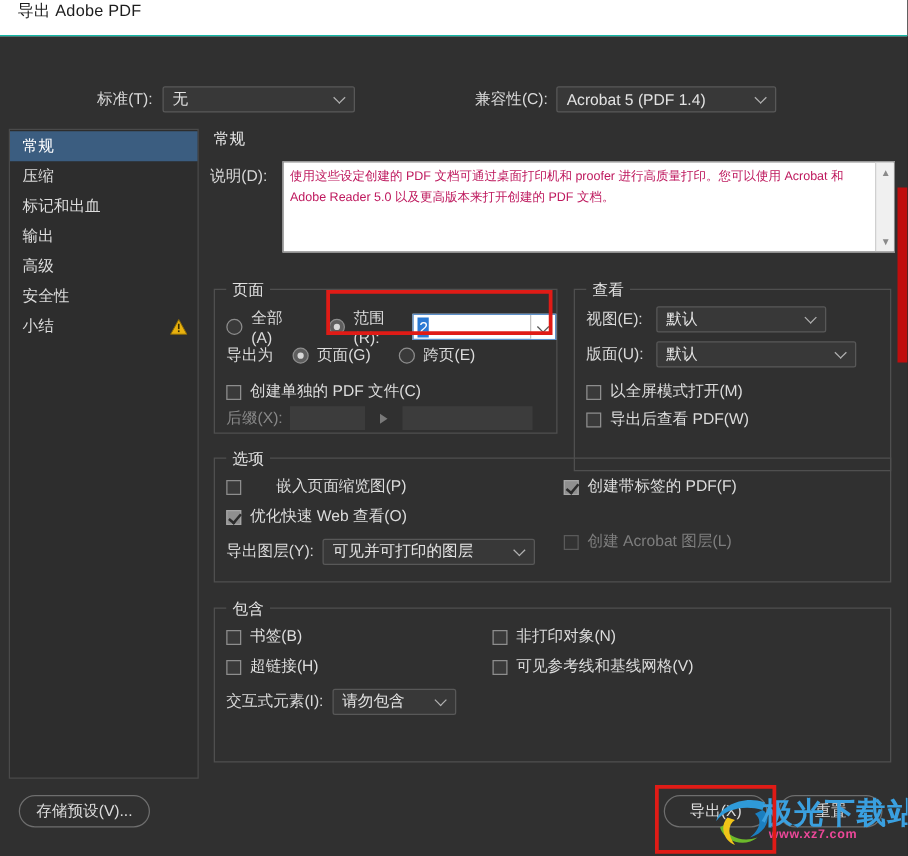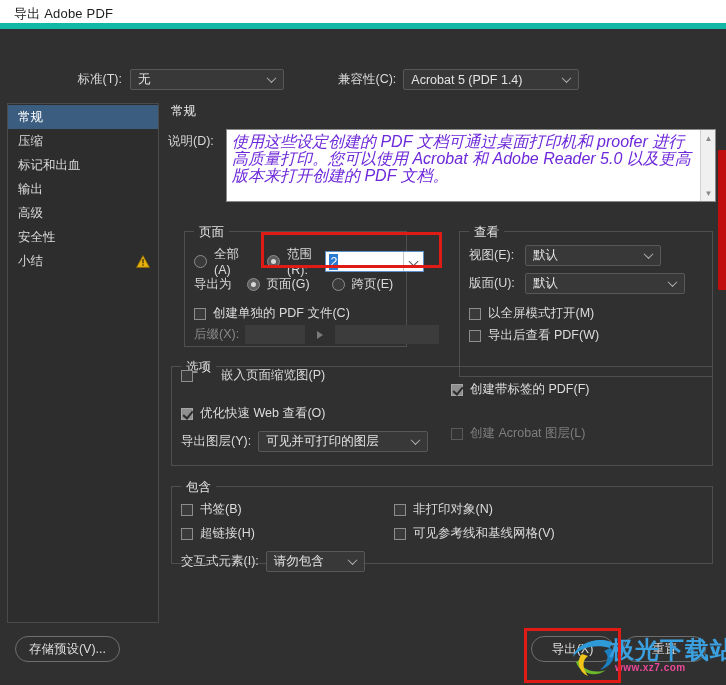--- a/index.html
+++ b/index.html
@@ -16,22 +16,22 @@
     background: #303030;
     color: #d6d6d6;
     font-size: 12.5px;
   }
 
   
   .titlebar {
     position: absolute; left: 0; top: 0;
     width: 726px; height: 29px;
     background: #ffffff;
-    border-bottom: 6px solid #14b8a6;
-    display: flex; align-items: flex-end;
+    border-bottom: 1px solid #14b8a6;
+    display: flex; align-items: flex-start;
   }
   .titlebar .t-text {
     color: #1d1d1d;
     font-size: 13px;
     padding-left: 14px;
     letter-spacing: .2px;
   }
 
   
   .toprow {
@@ -105,25 +105,24 @@
   .desc-lbl { width: 58px; padding-top: 4px; text-align: left; }
   .desc-box {
     flex: 1;
     height: 73px;
     background: #ffffff;
     border: 1px solid #8a8a8a;
     position: relative;
     overflow: hidden;
   }
   .desc-text {
-    color: #6d28d9;
-    font-size: 16px;
+    color: #be185d;
+    font-size: 10px;
     line-height: 17px;
     padding: 3px 22px 0 5px;
-    font-style: italic;
   }
   .sbar {
     position: absolute; right: 0; top: 0;
     width: 15px; height: 100%;
     background: #f0f0f0;
     border-left: 1px solid #d0d0d0;
   }
   .sb-arrow {
     position: absolute; left: 0; width: 15px; height: 14px;
     display: flex; align-items: center; justify-content: center;
@@ -265,21 +264,21 @@
     <span class="t-text">导出 Adobe PDF</span>
   </div>
 
 
   <div class="toprow" style="top:69px;left:14px;right:14px;">
     <span class="lbl" style="width:116px;text-align:right;padding-right:8px;box-sizing:border-box;">标准(T):</span>
     <div class="combo" style="width:154px;">
       <span>无</span>
       <span class="chev"></span>
     </div>
-    <span class="lbl" style="margin-left:54px;">兼容性(C):</span>
+    <span class="lbl" style="margin-left:96px;">兼容性(C):</span>
     <div class="combo" style="width:176px;margin-left:7px;">
       <span>Acrobat 5 (PDF 1.4)</span>
       <span class="chev"></span>
     </div>
   </div>
 
   <div class="sidebar">
     <div class="side-item sel">
       <span>常规</span>
     </div>
@@ -318,21 +317,21 @@
       <div class="desc-lbl lbl">说明(D):</div>
       <div class="desc-box">
         <div class="desc-text">使用这些设定创建的 PDF 文档可通过桌面打印机和 proofer 进行高质量打印。您可以使用 Acrobat 和 Adobe Reader 5.0 以及更高版本来打开创建的 PDF 文档。</div>
         <div class="sbar">
           <div class="sb-arrow up">▲</div>
           <div class="sb-arrow dn">▼</div>
         </div>
       </div>
     </div>
 
-    <div class="group" style="left:16px; top:128px; width:223px; height:116px;">
+    <div class="group" style="left:3px; top:128px; width:275px; height:116px;">
       <span class="g-title">页面</span>
 
       <div style="position:absolute;left:9px;top:14px;display:flex;align-items:center;">
         <div class="opt">
           <span class="rd"></span>
           <span>全部(A)</span>
         </div>
         <div class="opt" style="margin-left:24px;">
           <span class="rd on"></span>
           <span>范围(R):</span>
@@ -394,21 +393,21 @@
 
       <div class="opt" style="position:absolute;left:9px;top:95px;">
         <span class="ck"></span>
         <span>导出后查看 PDF(W)</span>
       </div>
     </div>
 
     <div class="group" style="left:3px; top:263px; width:542px; height:100px;">
       <span class="g-title">选项</span>
 
-      <div class="opt" style="position:absolute;left:9px;top:0;gap:28px;">
+      <div class="opt" style="position:absolute;left:9px;top:14px;gap:28px;">
         <span class="ck"></span>
         <span>嵌入页面缩览图(P)</span>
       </div>
 
       <div class="opt" style="position:absolute;left:9px;top:38px;">
         <span class="ck on"></span>
         <span>优化快速 Web 查看(O)</span>
       </div>
 
       <div class="opt" style="position:absolute;left:279px;top:14px;">
@@ -423,21 +422,21 @@
 
       <div style="position:absolute;left:9px;top:64px;display:flex;align-items:center;">
         <span class="lbl">导出图层(Y):</span>
         <div class="combo" style="width:170px;margin-left:7px;">
           <span>可见并可打印的图层</span>
           <span class="chev"></span>
         </div>
       </div>
     </div>
 
-    <div class="group" style="left:3px; top:383px; width:542px; height:78px;">
+    <div class="group" style="left:3px; top:383px; width:542px; height:124px;">
       <span class="g-title">包含</span>
 
       <div class="opt" style="position:absolute;left:9px;top:14px;">
         <span class="ck"></span>
         <span>书签(B)</span>
       </div>
 
       <div class="opt" style="position:absolute;left:9px;top:38px;">
         <span class="ck"></span>
         <span>超链接(H)</span>

